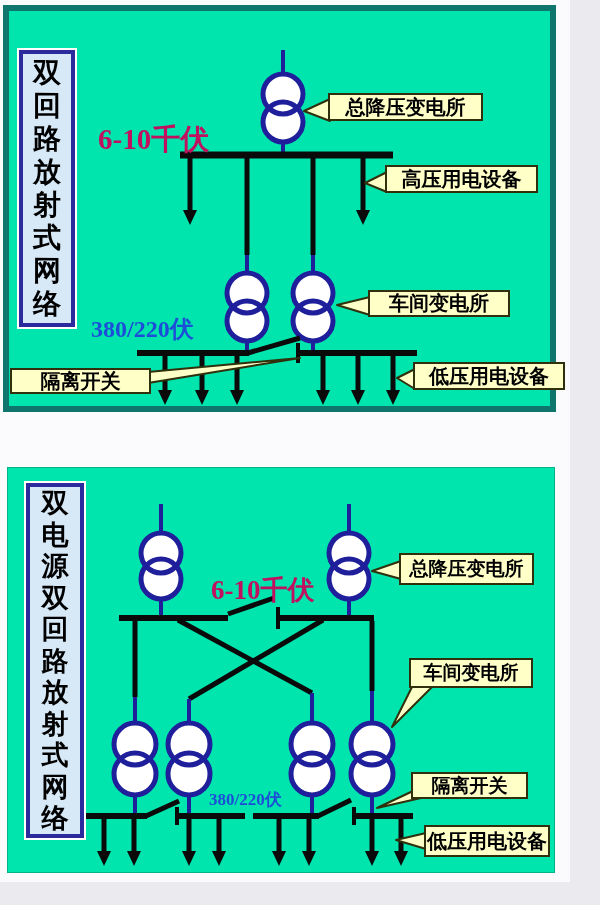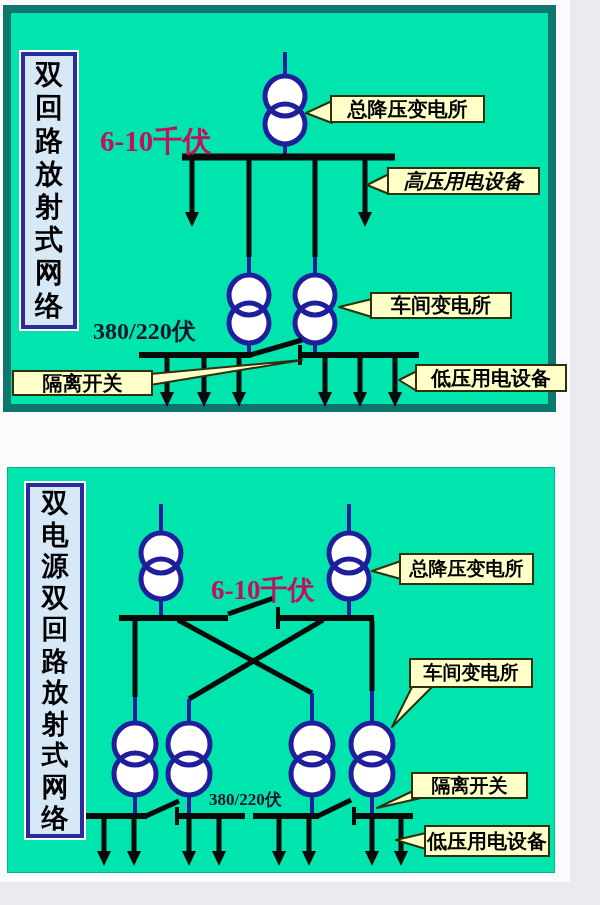--- a/index.html
+++ b/index.html
@@ -5,49 +5,49 @@
   html,body{margin:0;padding:0;}
   body{
     width:600px;height:905px;position:relative;overflow:hidden;
     background:#fbfbfd;
     font-family:"Liberation Serif","DejaVu Serif",serif;
   }
   .gutter-right{position:absolute;left:570px;top:0;width:30px;height:905px;background:#ebebef;}
   .gutter-bottom{position:absolute;left:0;top:882px;width:600px;height:23px;background:#ebebef;}
 
   .panel{position:absolute;background:#00E4AE;box-sizing:border-box;}
-  #panel1{left:3px;top:5px;width:553px;height:407px;border:8px solid #0f766e;}
+  #panel1{left:3px;top:5px;width:553px;height:407px;border:6px solid #0f766e;}
   #panel2{left:7px;top:467px;width:548px;height:406px;border:1px solid rgba(0,90,70,.35);}
   .panel svg{position:absolute;left:0;top:0;}
 
   .vtitle{
     position:absolute;box-sizing:border-box;
     background:#D7E9F7;border:4px solid #2B2B9E;box-shadow:0 0 0 2px #ffffff;
     color:#000;font-weight:bold;text-align:center;
     word-break:break-all;overflow:hidden;z-index:2;
   }
   #panel1 .vtitle{left:10px;top:39px;width:56px;height:277px;font-size:28px;line-height:33px;padding-top:2px;}
   #panel2 .vtitle{left:18px;top:15px;width:58px;height:355px;font-size:27px;line-height:31.5px;padding-top:1px;}
 
   .vlabel{position:absolute;font-weight:bold;white-space:nowrap;z-index:2;}
   .kv{color:#C0105E;margin-top:12px;}
-  .lv{color:#0f172a;}
+  .lv{color:#1d4ed8;}
   #panel1 .kv{left:89px;top:97px;font-size:29px;}
   #panel1 .lv{left:82px;top:302px;font-size:24px;}
   #panel2 .kv{left:203px;top:92px;font-size:27px;}
   #panel2 .lv{left:201px;top:320px;font-size:17px;}
 
   .co{
     position:absolute;box-sizing:border-box;z-index:3;
     background:#FFFFC8;border:2px solid #30300C;border-radius:0;
     color:#000;font-weight:bold;text-align:center;white-space:nowrap;
   }
   
   .co.p1-main{left:319px;top:82px;width:155px;height:28px;line-height:24px;font-size:20px;}
-  .co.p1-hv{left:376px;top:154px;width:153px;height:28px;line-height:24px;font-size:20px;font-style:italic;}
+  .co.p1-hv{left:376px;top:154px;width:153px;height:28px;line-height:24px;font-size:20px;}
   .co.p1-ws{left:359px;top:279px;width:142px;height:27px;line-height:23px;font-size:20px;}
   .co.p1-iso{left:1px;top:357px;width:141px;height:26px;line-height:22px;font-size:20px;}
   .co.p1-lv{left:404px;top:351px;width:152px;height:28px;line-height:24px;font-size:20px;}
   
   .co.p2-main{left:391px;top:85px;width:135px;height:32px;line-height:28px;font-size:19px;}
   .co.p2-ws{left:401px;top:190px;width:124px;height:30px;line-height:26px;font-size:19px;}
   .co.p2-iso{left:403px;top:304px;width:117px;height:27px;line-height:23px;font-size:19px;}
   .co.p2-lv{left:416px;top:357px;width:126px;height:32px;line-height:28px;font-size:20px;}
 
   .wire-navy{stroke:#1F1F9C;stroke-width:4;fill:none;}

